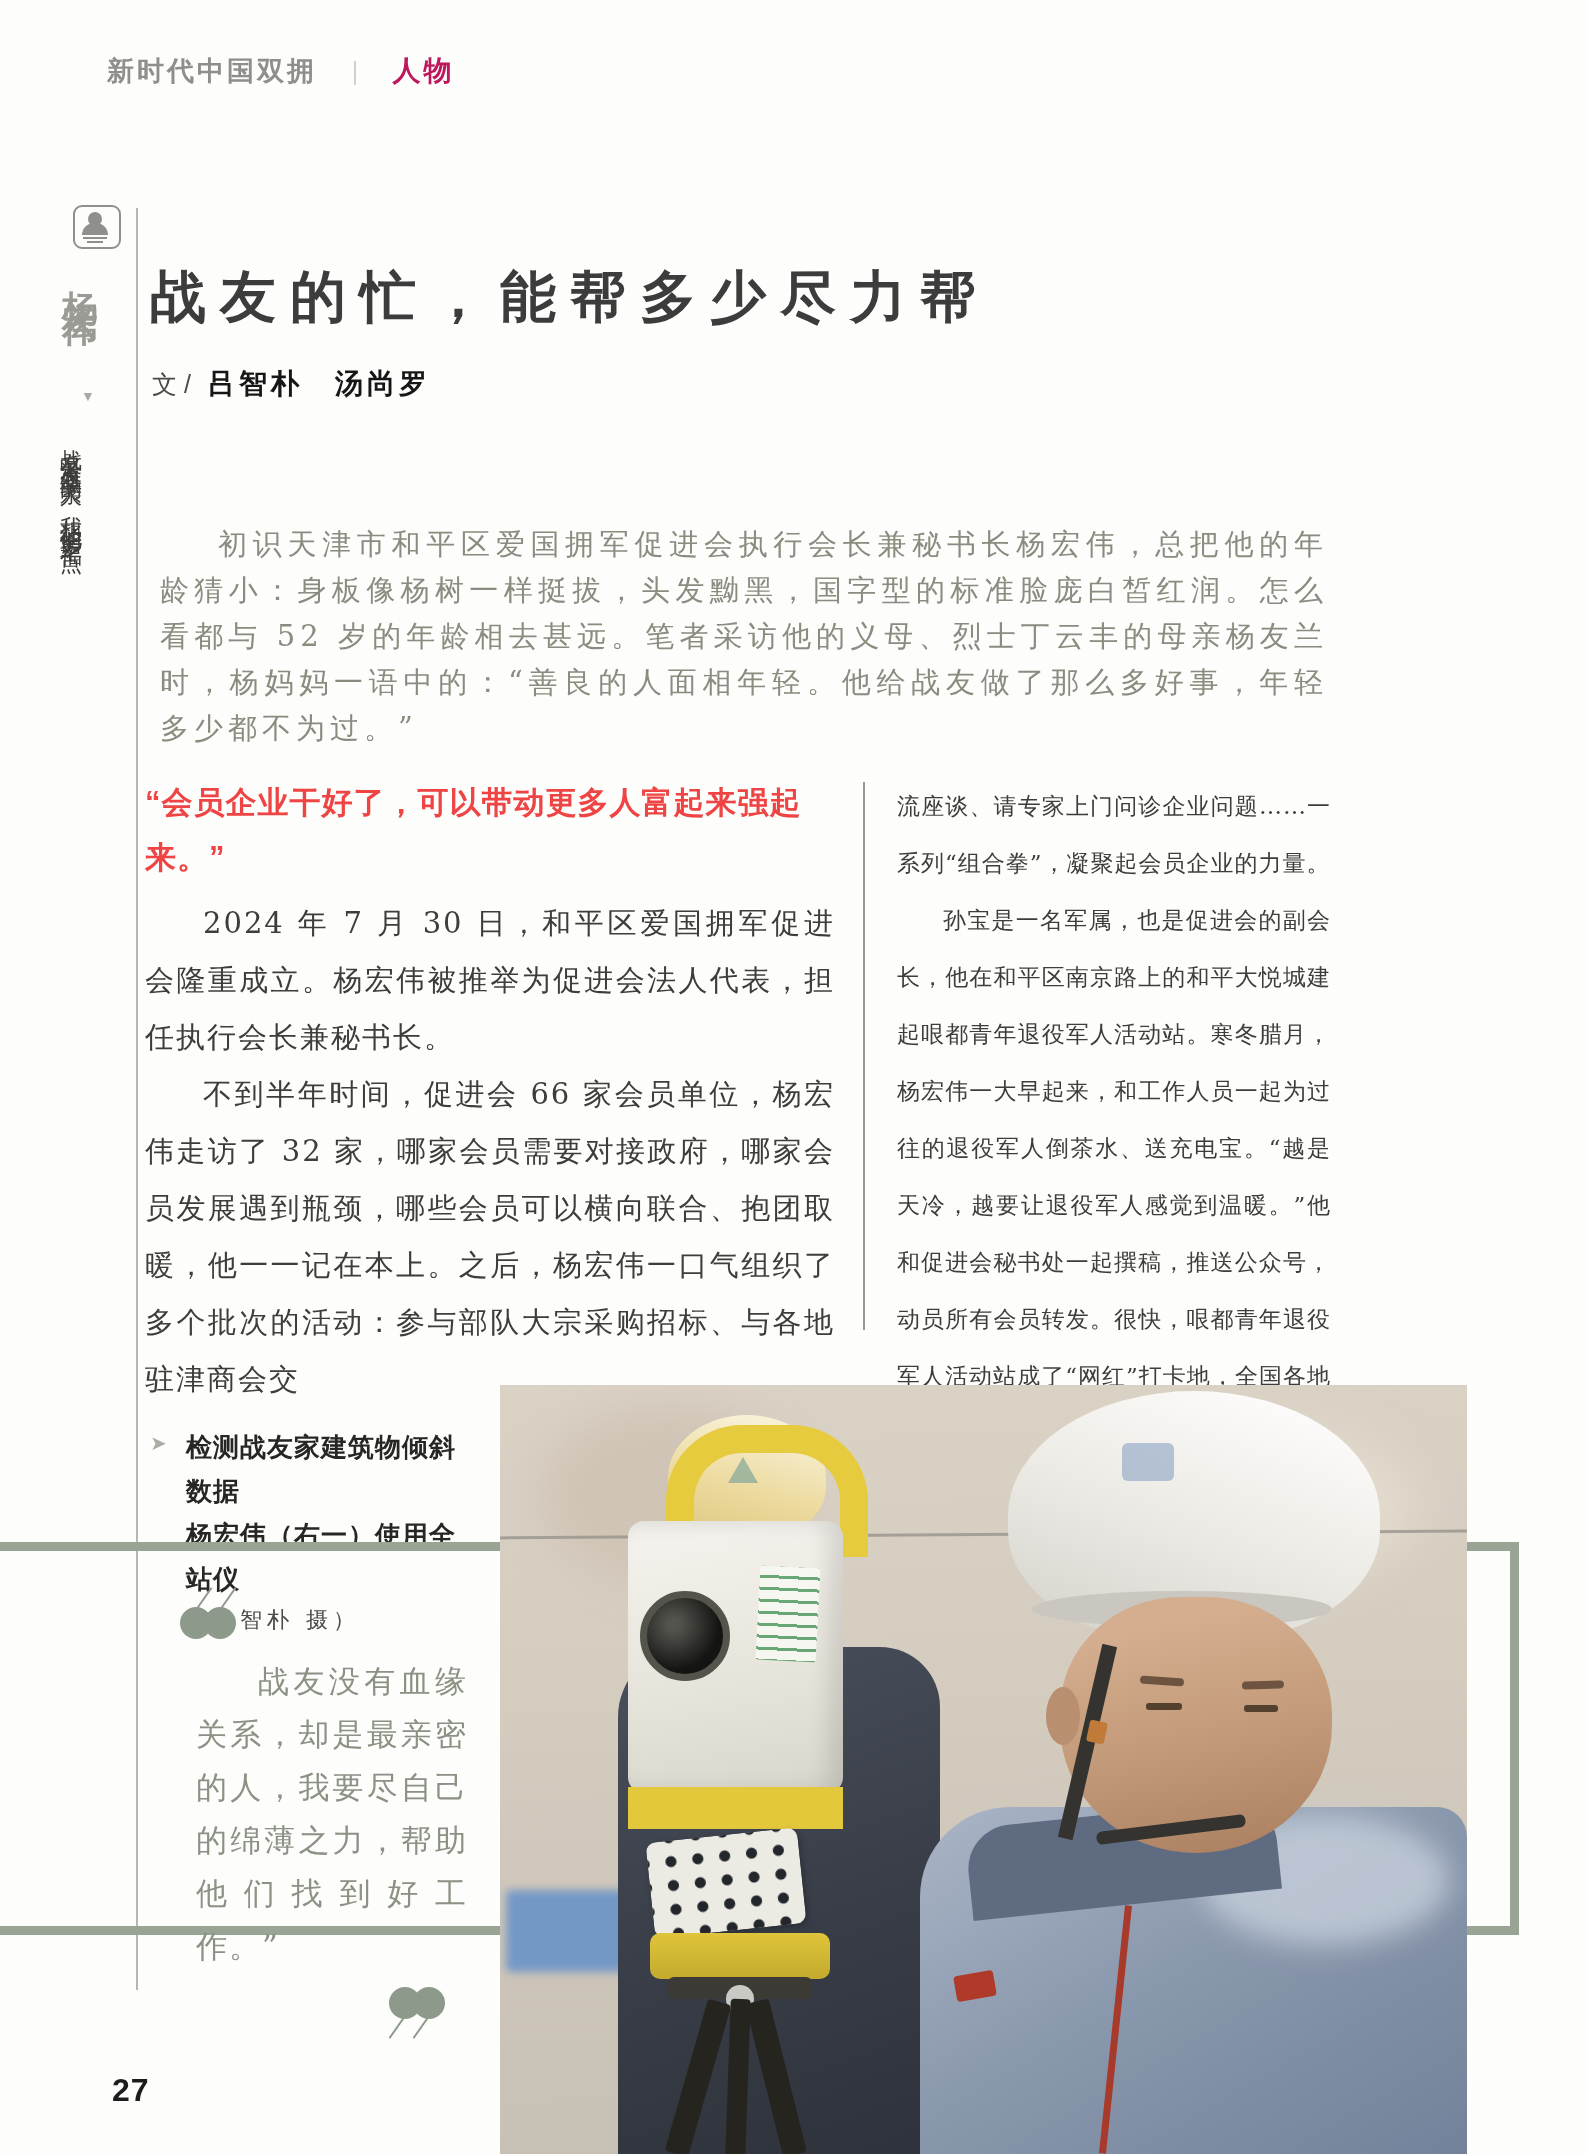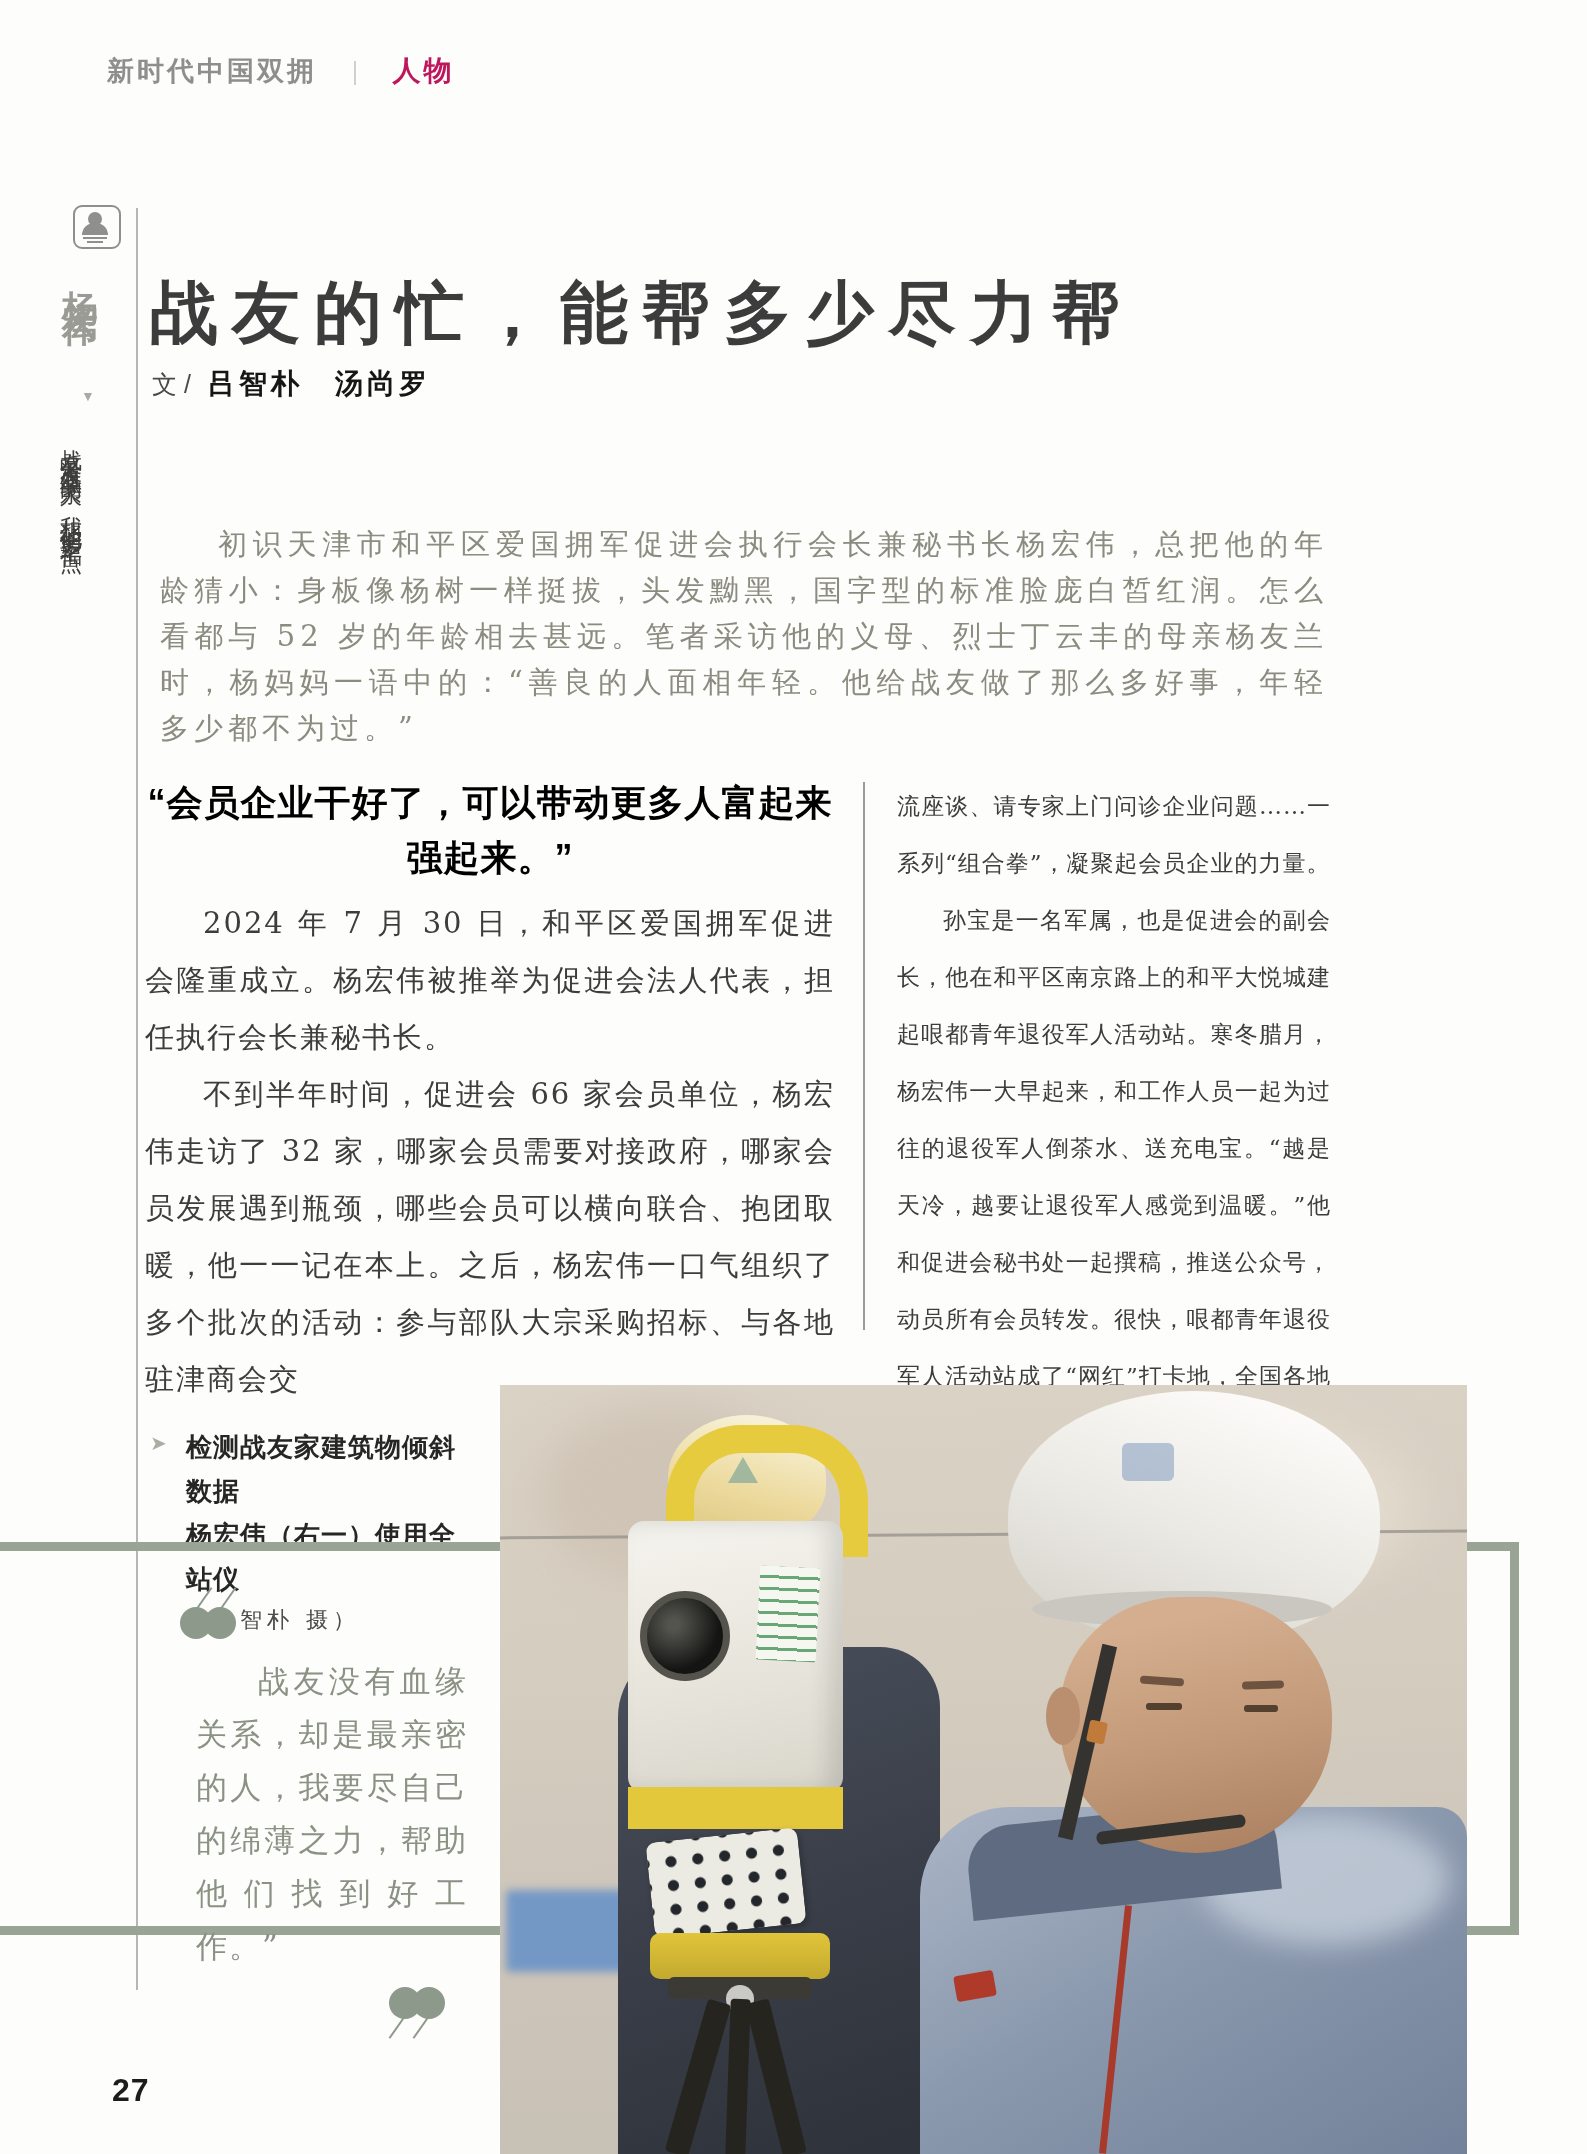--- a/index.html
+++ b/index.html
@@ -31,38 +31,38 @@
     font-family:"DejaVu Serif","Liberation Serif",serif;
     font-size:22px;color:#3d3d3b;letter-spacing:4px;line-height:1;
   }
   
   .rule-vertical{position:absolute;left:136px;top:208px;width:2px;height:1782px;background:#b7b7b2;}
   .column-divider{position:absolute;left:863px;top:782px;width:1.5px;height:548px;background:#9a9a96;}
   
   .title{
     position:absolute;left:150px;top:222px;width:1250px;
     font-family:"DejaVu Serif","Liberation Serif",serif;font-weight:700;
-    font-size:68px;color:#3c3c3c;letter-spacing:14px;white-space:nowrap;
+    font-size:56px;color:#3c3c3c;letter-spacing:14px;white-space:nowrap;
   }
   .byline{position:absolute;left:152px;top:365px;display:flex;align-items:baseline;gap:16px;}
   .byline .prefix{font-size:25px;color:#4a4a48;}
   .byline .authors{font-size:28px;font-weight:700;color:#161616;letter-spacing:4px;}
   
   .intro{
     position:absolute;left:160px;top:492px;width:1168px;
     font-family:"DejaVu Serif","Liberation Serif",serif;
     font-size:29px;line-height:46px;color:#8b8b7f;letter-spacing:5px;
     text-align:justify;text-indent:2em;
   }
   
   .col-left{position:absolute;left:145px;top:775px;width:690px;}
   .col-right{position:absolute;left:897px;top:778px;width:434px;}
   .subheading{
-    font-size:36px;font-weight:700;color:#000000;line-height:55px;
-    letter-spacing:1px;margin:0 0 10px 0;text-align:center;
+    font-size:31px;font-weight:700;color:#ef4444;line-height:55px;
+    letter-spacing:1px;margin:0 0 10px 0;
   }
   .body-serif{
     font-family:"DejaVu Serif","Liberation Serif",serif;color:#3d3d3b;
     text-align:justify;margin:0;
   }
   .col-left .body-serif{font-size:29px;line-height:57px;letter-spacing:2px;}
   .col-right .body-serif{font-size:23px;line-height:57px;letter-spacing:1px;}
   .indent{text-indent:2em;}
   
   .caption{position:absolute;left:150px;top:1425px;width:330px;}

